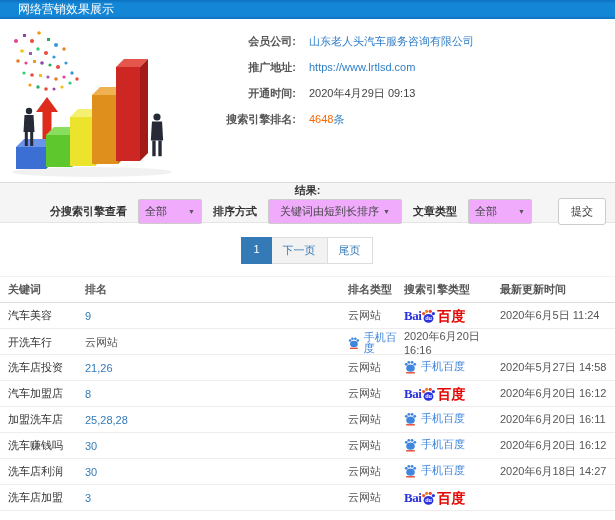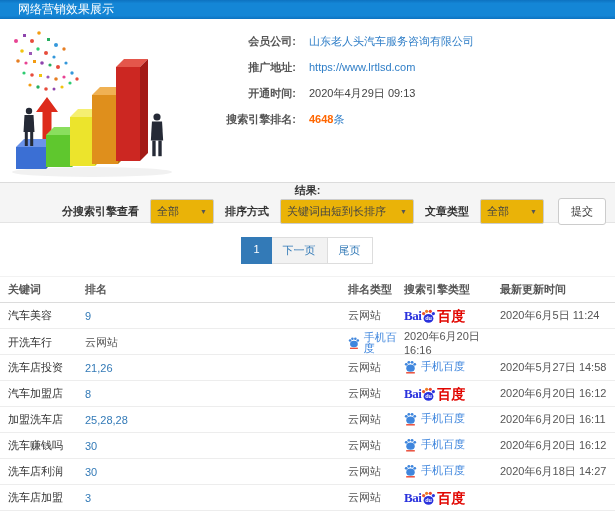--- a/index.html
+++ b/index.html
@@ -16,41 +16,41 @@
     color:#fff; font-size:12px;
   }
   
   .info { display:flex; height:163px; }
   .chart-illo { width:180px; flex:none; padding:4px 0 0 4px; }
   .info-fields { flex:1; padding-top:14px; }
   .info-row { display:flex; align-items:baseline; margin-bottom:10px; line-height:16px; }
   .ilabel { width:116px; flex:none; text-align:right; font-weight:bold; color:#555; margin-right:13px; }
   .link { color:#2f7ec7; text-decoration:none; cursor:pointer; }
   .plain { color:#444; }
-  .hl-num { color:#ff6600;font-weight:bold; }
+  .hl-num { color:#ff6600; }
   .hl-unit { color:#2f7ec7; }
   
   .filterbar {
     height:41px; background:#f5f5f5;
     border-top:1px solid #dcdcdc; border-bottom:1px solid #e4e4e4;
     display:flex; align-items:center; padding:0 9px;flex-direction:column;
   }
   .result-label { font-weight:bold; color:#333; }
   .controls { margin-left:auto; display:flex; align-items:center; gap:11px; }
   .flabel { font-weight:bold; color:#333; white-space:nowrap; }
   .select {
-    background:#eab308; border:1px solid #ccc; border-radius:2px; height:25px;
+    background:#f0abfc; border:1px solid #ccc; border-radius:2px; height:25px;
     display:flex; align-items:center; justify-content:space-between;
     padding:0 6px; color:#444; cursor:pointer; white-space:nowrap;
   }
-  .sel-engine { width:64px; } .sel-sort { width:134px; } .sel-article { width:64px; }
+  .sel-engine { width:64px; } .sel-sort { width:134px;justify-content:center; } .sel-article { width:64px; }
   .caret { font-size:7px; color:#555; margin-left:4px; }
   .submit-btn {
     height:27px; padding:0 12px; background:#fff; border:1px solid #ccc;
-    border-radius:3px; font-size:11px; color:#333; cursor:pointer; margin-left:3px;
+    border-radius:3px; font-size:11px; color:#333; cursor:pointer; margin-left:15px;
     font-family:inherit;
   }
   
   .pagination { display:flex; justify-content:center; margin:14px 0 12px; }
   .page-btn {
     padding:5px 11px; font-size:11px; color:#337ab7; background:#fff;
     border:1px solid #ddd; margin-left:-1px; cursor:pointer; text-decoration:none;
   }
   .page-btn.active { background:#337ab7; border-color:#337ab7; color:#fff; position:relative; z-index:2; }
   .page-btn.next { background:#f2f2f2; }

